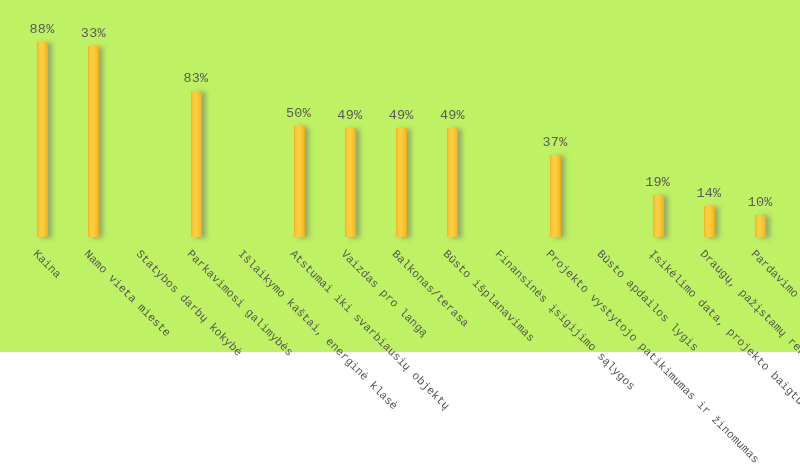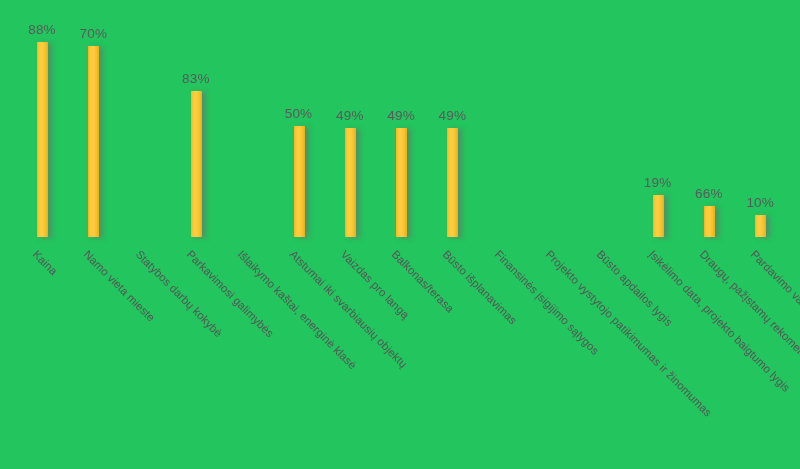--- a/index.html
+++ b/index.html
@@ -11,22 +11,23 @@
     width: 800px;
     height: 469px;
     overflow: hidden;
     font-family: "Liberation Sans", sans-serif;
     position: relative;
   }
 
   #chart-root {
     position: relative;
     width: 800px;
-    height: 469px;
-    background: #22c55e;
+    height: 352px;
+    background: #bef264;
+    font-family: Liberation Mono, monospace;
   }
 
   
   .plot-area {
     position: absolute;
     left: 0;
     top: 0;
     width: 800px;
     height: 240px;
   }
@@ -90,21 +91,21 @@
 <div id="chart-root">
 
   <div class="plot-area">
 
   <div class="bar-group" style="left: 16px;">
         <div class="bar-shape" title="Kaina: 88%" style="height: 195px; bottom: 3px;"></div>
         <div class="bar-value" style="bottom: 203px;">88%</div>
       </div>
       <div class="bar-group" style="left: 67.3px;">
         <div class="bar-shape" title="Namo vieta mieste: 86%" style="height: 190.568px; bottom: 3px;"></div>
-        <div class="bar-value" style="bottom: 198.568px;">70%</div>
+        <div class="bar-value" style="bottom: 198.568px;">33%</div>
       </div>
       <div class="bar-group" style="left: 169.9px;">
         <div class="bar-shape" title="Parkavimosi galimybės: 66%" style="height: 146.25px; bottom: 3px;"></div>
         <div class="bar-value" style="bottom: 154.25px;">83%</div>
       </div>
       <div class="bar-group" style="left: 272.5px;">
         <div class="bar-shape" title="Atstumai iki svarbiausių objektų: 50%" style="height: 110.795px; bottom: 3px;"></div>
         <div class="bar-value" style="bottom: 118.795px; margin-top: 24px;">50%</div>
       </div>
       <div class="bar-group" style="left: 323.8px;">
@@ -112,27 +113,31 @@
         <div class="bar-value" style="bottom: 116.58px;">49%</div>
       </div>
       <div class="bar-group" style="left: 375.1px;">
         <div class="bar-shape" title="Balkonas/terasa: 49%" style="height: 108.58px; bottom: 3px;"></div>
         <div class="bar-value" style="bottom: 116.58px;">49%</div>
       </div>
       <div class="bar-group" style="left: 426.4px;">
         <div class="bar-shape" title="Būsto išplanavimas: 49%" style="height: 108.58px; bottom: 3px;"></div>
         <div class="bar-value" style="bottom: 116.58px;">49%</div>
       </div>
+      <div class="bar-group" style="left: 529px;">
+        <div class="bar-shape" title="Projekto vystytojo patikimumas ir žinomumas: 37%" style="height: 81.9886px; bottom: 3px;"></div>
+        <div class="bar-value" style="bottom: 89.9886px;">37%</div>
+      </div>
       <div class="bar-group" style="left: 631.6px;">
         <div class="bar-shape" title="Įsikėlimo data, projekto baigtumo lygis: 19%" style="height: 42.1023px; bottom: 3px;"></div>
         <div class="bar-value" style="bottom: 50.1023px;">19%</div>
       </div>
       <div class="bar-group" style="left: 682.9px;">
         <div class="bar-shape" title="Draugų, pažįstamų rekomendacijos: 14%" style="height: 31.0227px; bottom: 3px;"></div>
-        <div class="bar-value" style="bottom: 39.0227px;">66%</div>
+        <div class="bar-value" style="bottom: 39.0227px;">14%</div>
       </div>
       <div class="bar-group" style="left: 734.2px;">
         <div class="bar-shape" title="Pardavimo vadybininkų aptarnavimas: 10%" style="height: 22.1591px; bottom: 3px;"></div>
         <div class="bar-value" style="bottom: 30.1591px;">10%</div>
       </div>
     </div>
 
   <div class="labels-area">
 
   <div class="cat-label" style="left: 39px; top: 8px;">Kaina</div>

